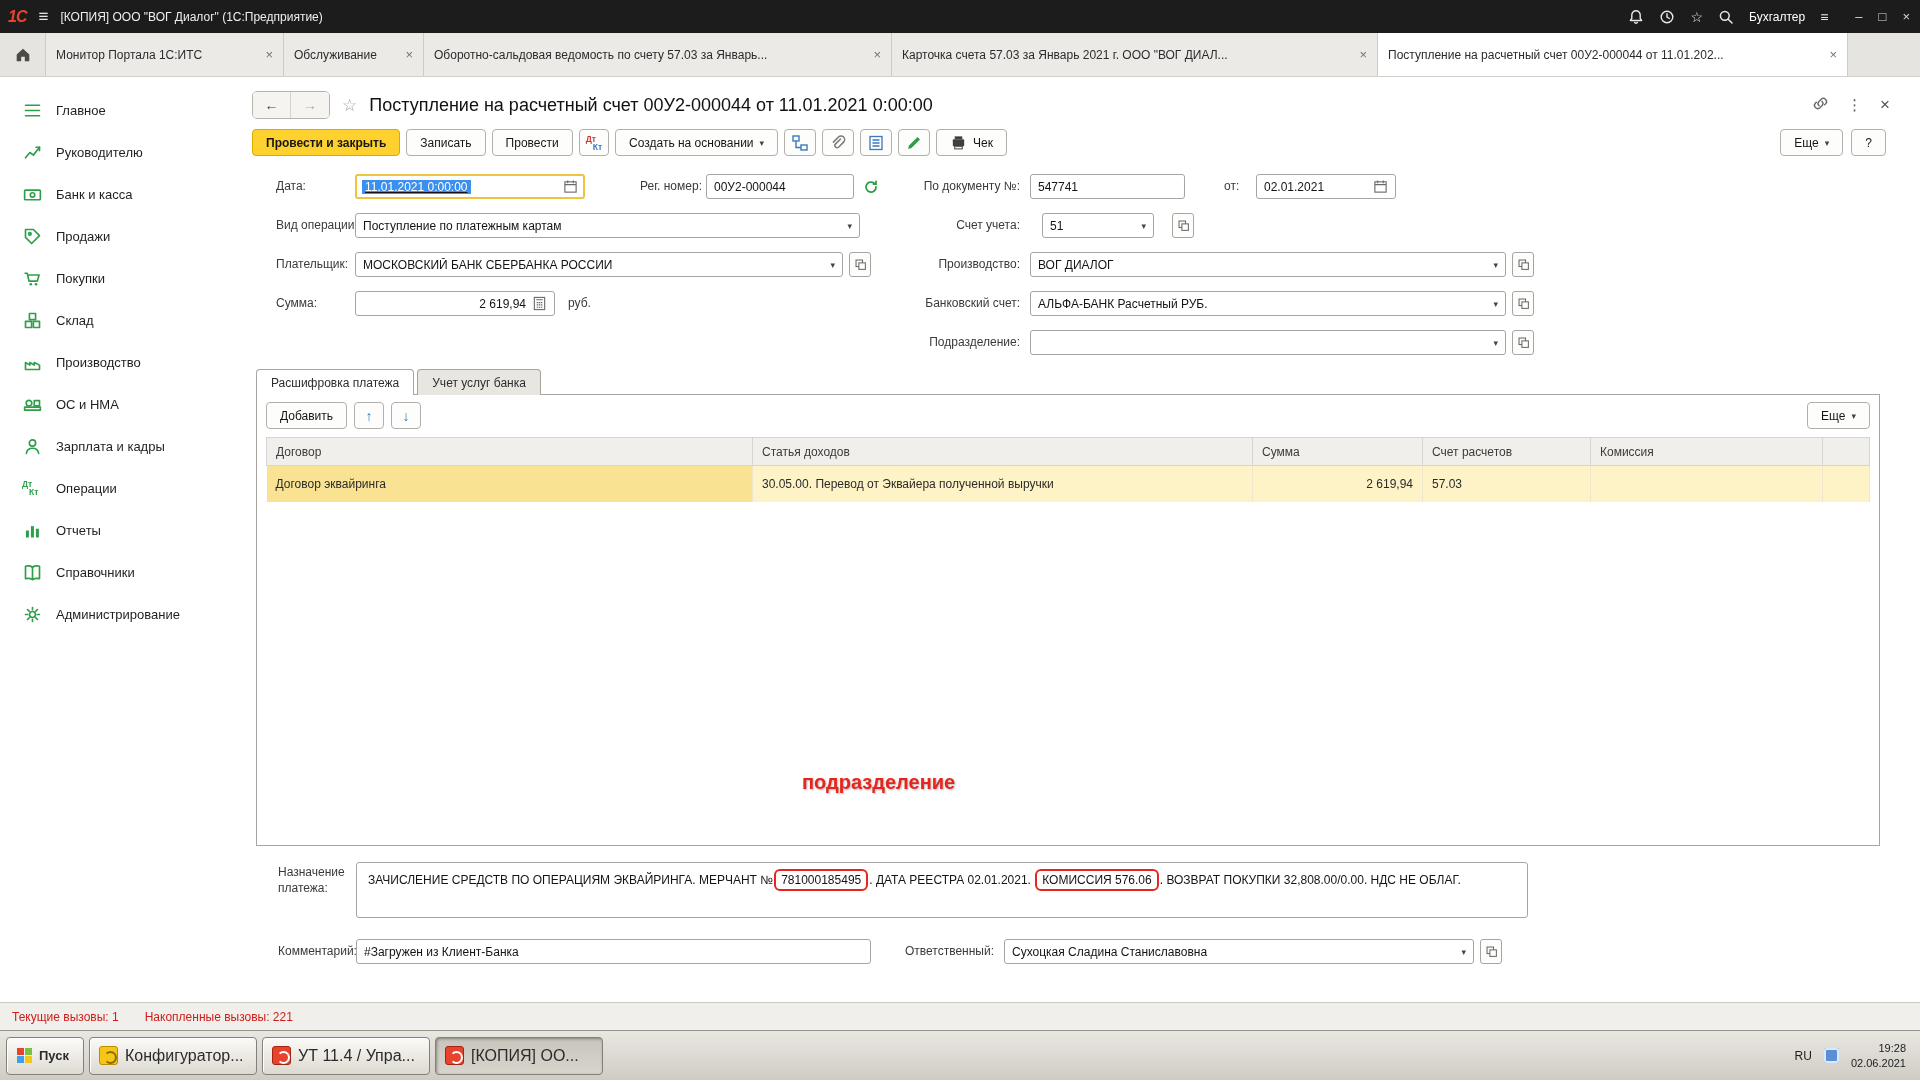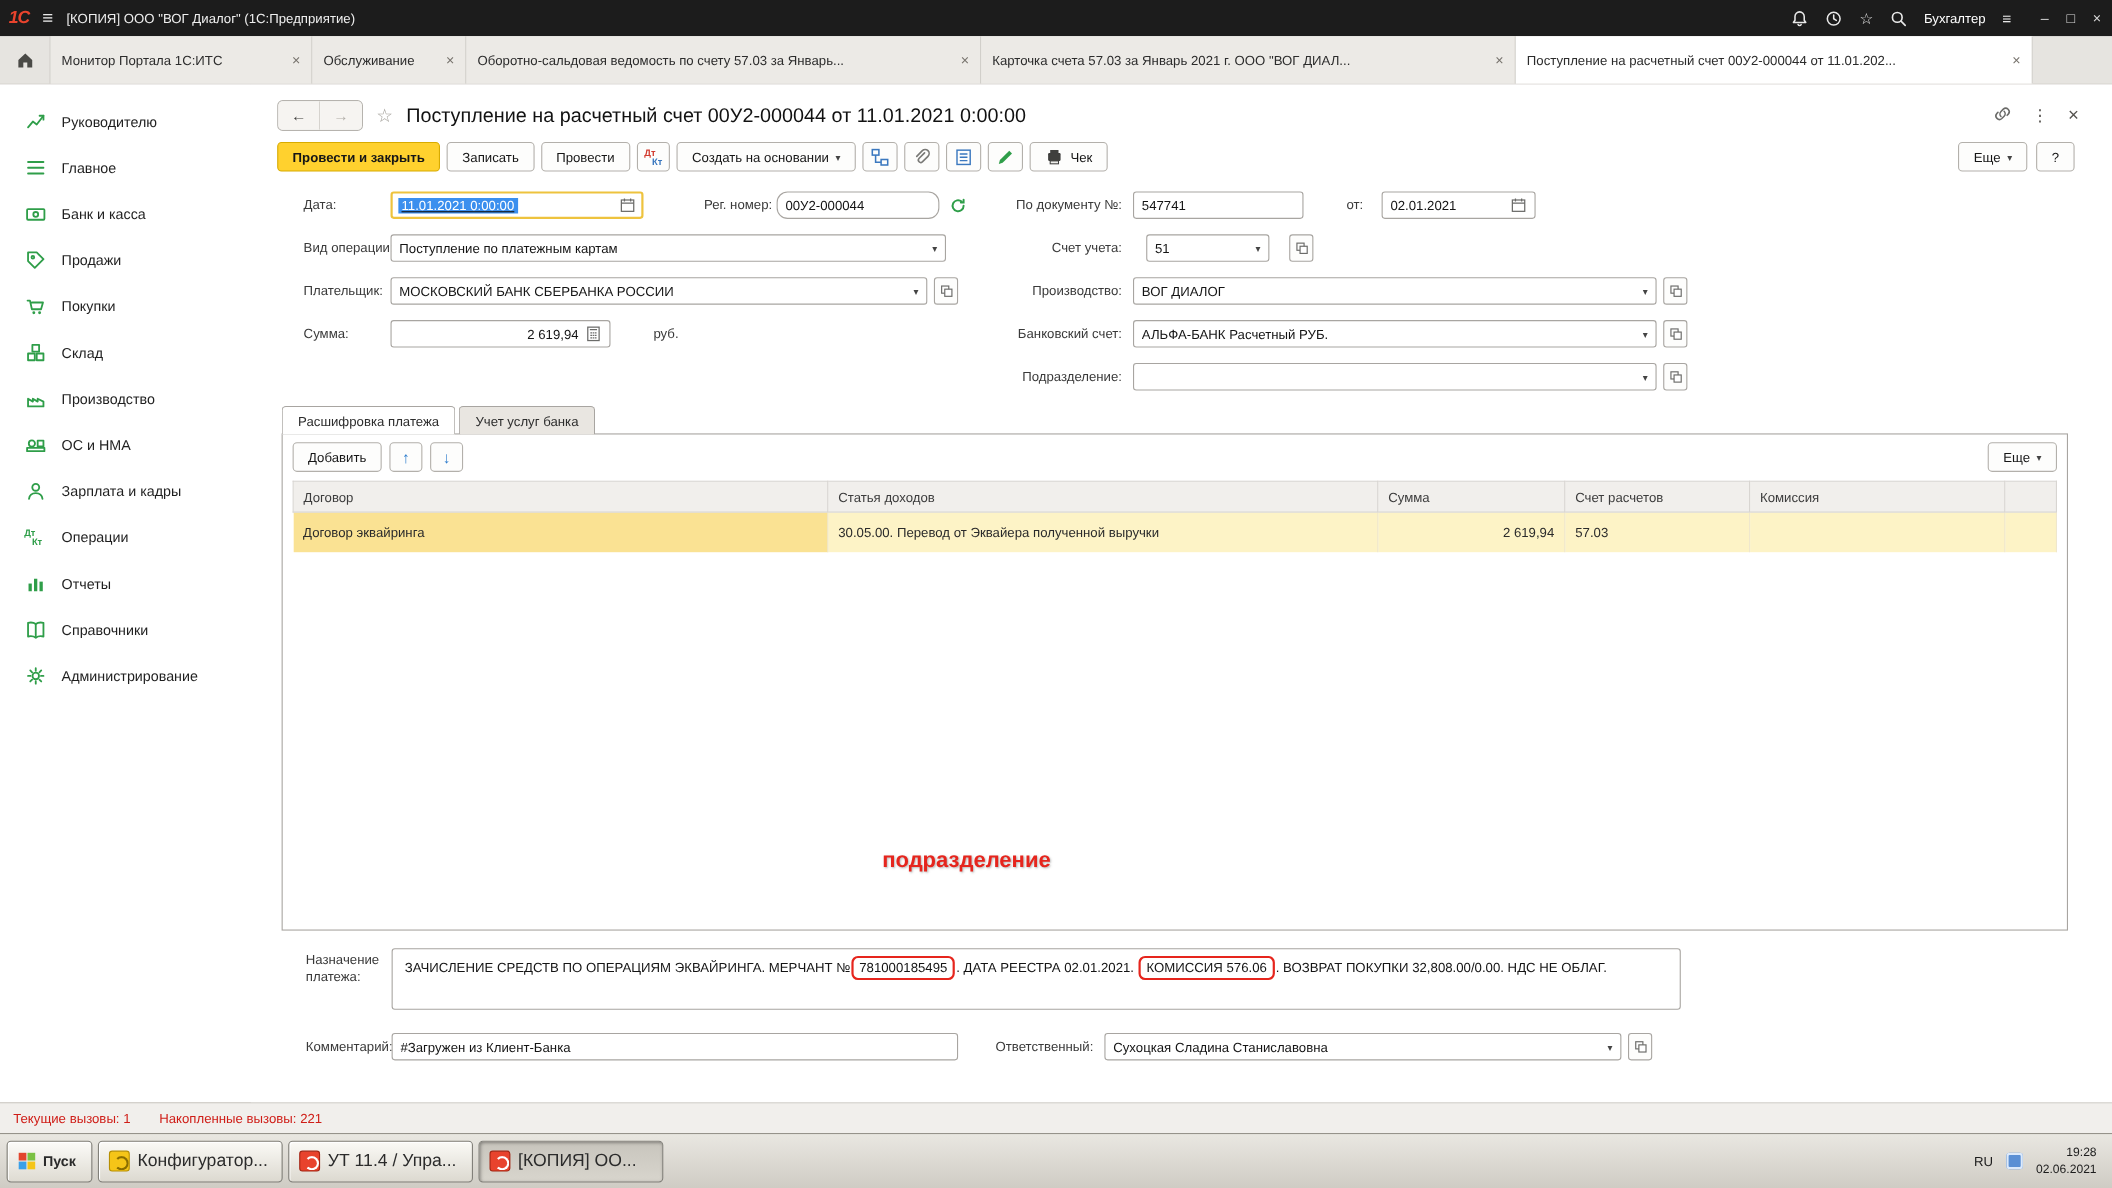--- a/index.html
+++ b/index.html
@@ -187,30 +187,30 @@
       <span class="tlabel">Поступление на расчетный счет 00У2-000044 от 11.01.202...</span>
       <span class="tclose">×</span>
     </span>
   </div>
 
   <div class="workspace">
 
     <div class="sidebar">
       <div class="side-item">
         <svg viewBox="0 0 24 24">
+            <path d="M4 6h16M4 12h16M4 18h16"></path>
+          </svg>
+        <span>Главное</span>
+      </div>
+      <div class="side-item">
+        <svg viewBox="0 0 24 24">
             <path d="M4 18l5-6 4 3 7-9"></path>
             <path d="M16 6h4v4"></path>
           </svg>
         <span>Руководителю</span>
-      </div>
-      <div class="side-item">
-        <svg viewBox="0 0 24 24">
-            <path d="M4 6h16M4 12h16M4 18h16"></path>
-          </svg>
-        <span>Главное</span>
       </div>
       <div class="side-item">
         <svg viewBox="0 0 24 24">
             <rect x="3" y="7" width="18" height="11" rx="1"></rect>
             <circle cx="12" cy="12.5" r="2.5"></circle>
           </svg>
         <span>Банк и касса</span>
       </div>
       <div class="side-item">
         <svg viewBox="0 0 24 24">
@@ -366,21 +366,21 @@
 
         <span class="f-lbl" style="left:48px; top:2px;">Дата:</span>
         <span class="f sel" style="left:127px; top:2px; width:230px;text-decoration:underline;">
           <span class="val"><span class="selval">11.01.2021 0:00:00</span></span>
           <svg width="15" height="15" viewBox="0 0 16 16" fill="none" stroke="#6b6b69" stroke-width="1.2">
               <rect x="2" y="3" width="12" height="11"></rect>
               <path d="M2 6h12M5 1.5v3M11 1.5v3"></path>
             </svg>
         </span>
         <span class="f-lbl" style="left:412px; top:2px;">Рег. номер:</span>
-        <span class="f" style="left:478px; top:2px; width:148px;border-radius:10px;">
+        <span class="f" style="left:478px; top:2px; width:148px;">
           <span class="val">00У2-000044</span>
         </span>
         <span class="greenbtn" style="left:632px; top:2px;">
           <svg width="16" height="16" viewBox="0 0 16 16" fill="none" stroke="#2f9e49" stroke-width="1.8" stroke-linecap="round">
               <path d="M13 8a5 5 0 1 1-1.8-3.8"></path>
               <path d="M13 2.5V5h-2.5"></path>
             </svg>
         </span>
         <span class="f-lbl r" style="left:640px; top:2px; width:152px;">По документу №:</span>
         <span class="f" style="left:802px; top:2px; width:155px;">
@@ -437,21 +437,21 @@
 
         <span class="f-lbl" style="left:48px; top:119px;">Сумма:</span>
         <span class="f" style="left:127px; top:119px; width:200px;">
           <span class="val num">2 619,94</span>
           <svg width="15" height="15" viewBox="0 0 16 16" fill="none" stroke="#6b6b69" stroke-width="1.2">
               <rect x="2.5" y="1.5" width="11" height="13"></rect>
               <path d="M4.5 4h7"></path>
               <path d="M5 7h1.6M7.2 7h1.6M9.4 7h1.6M5 9.5h1.6M7.2 9.5h1.6M9.4 9.5h1.6M5 12h1.6M7.2 12h1.6M9.4 12h1.6"></path>
             </svg>
         </span>
-        <span class="f-lbl" style="left:366px; top:119px;">руб.</span>
+        <span class="f-lbl" style="left:340px; top:119px;">руб.</span>
         <span class="f-lbl r" style="left:617px; top:119px; width:175px;">Банковский счет:</span>
         <span class="f" style="left:802px; top:119px; width:476px;">
           <span class="val">АЛЬФА-БАНК  Расчетный  РУБ.</span>
           <span class="caret">▾</span>
         </span>
         <span class="chooser" style="left:1284px; top:119px;">
           <svg width="13" height="13" viewBox="0 0 16 16" fill="none" stroke="#6b6b69" stroke-width="1.3">
               <rect x="2.5" y="2.5" width="8" height="8"></rect>
               <rect x="6" y="6" width="8" height="8" fill="#fff"></rect>
             </svg>

